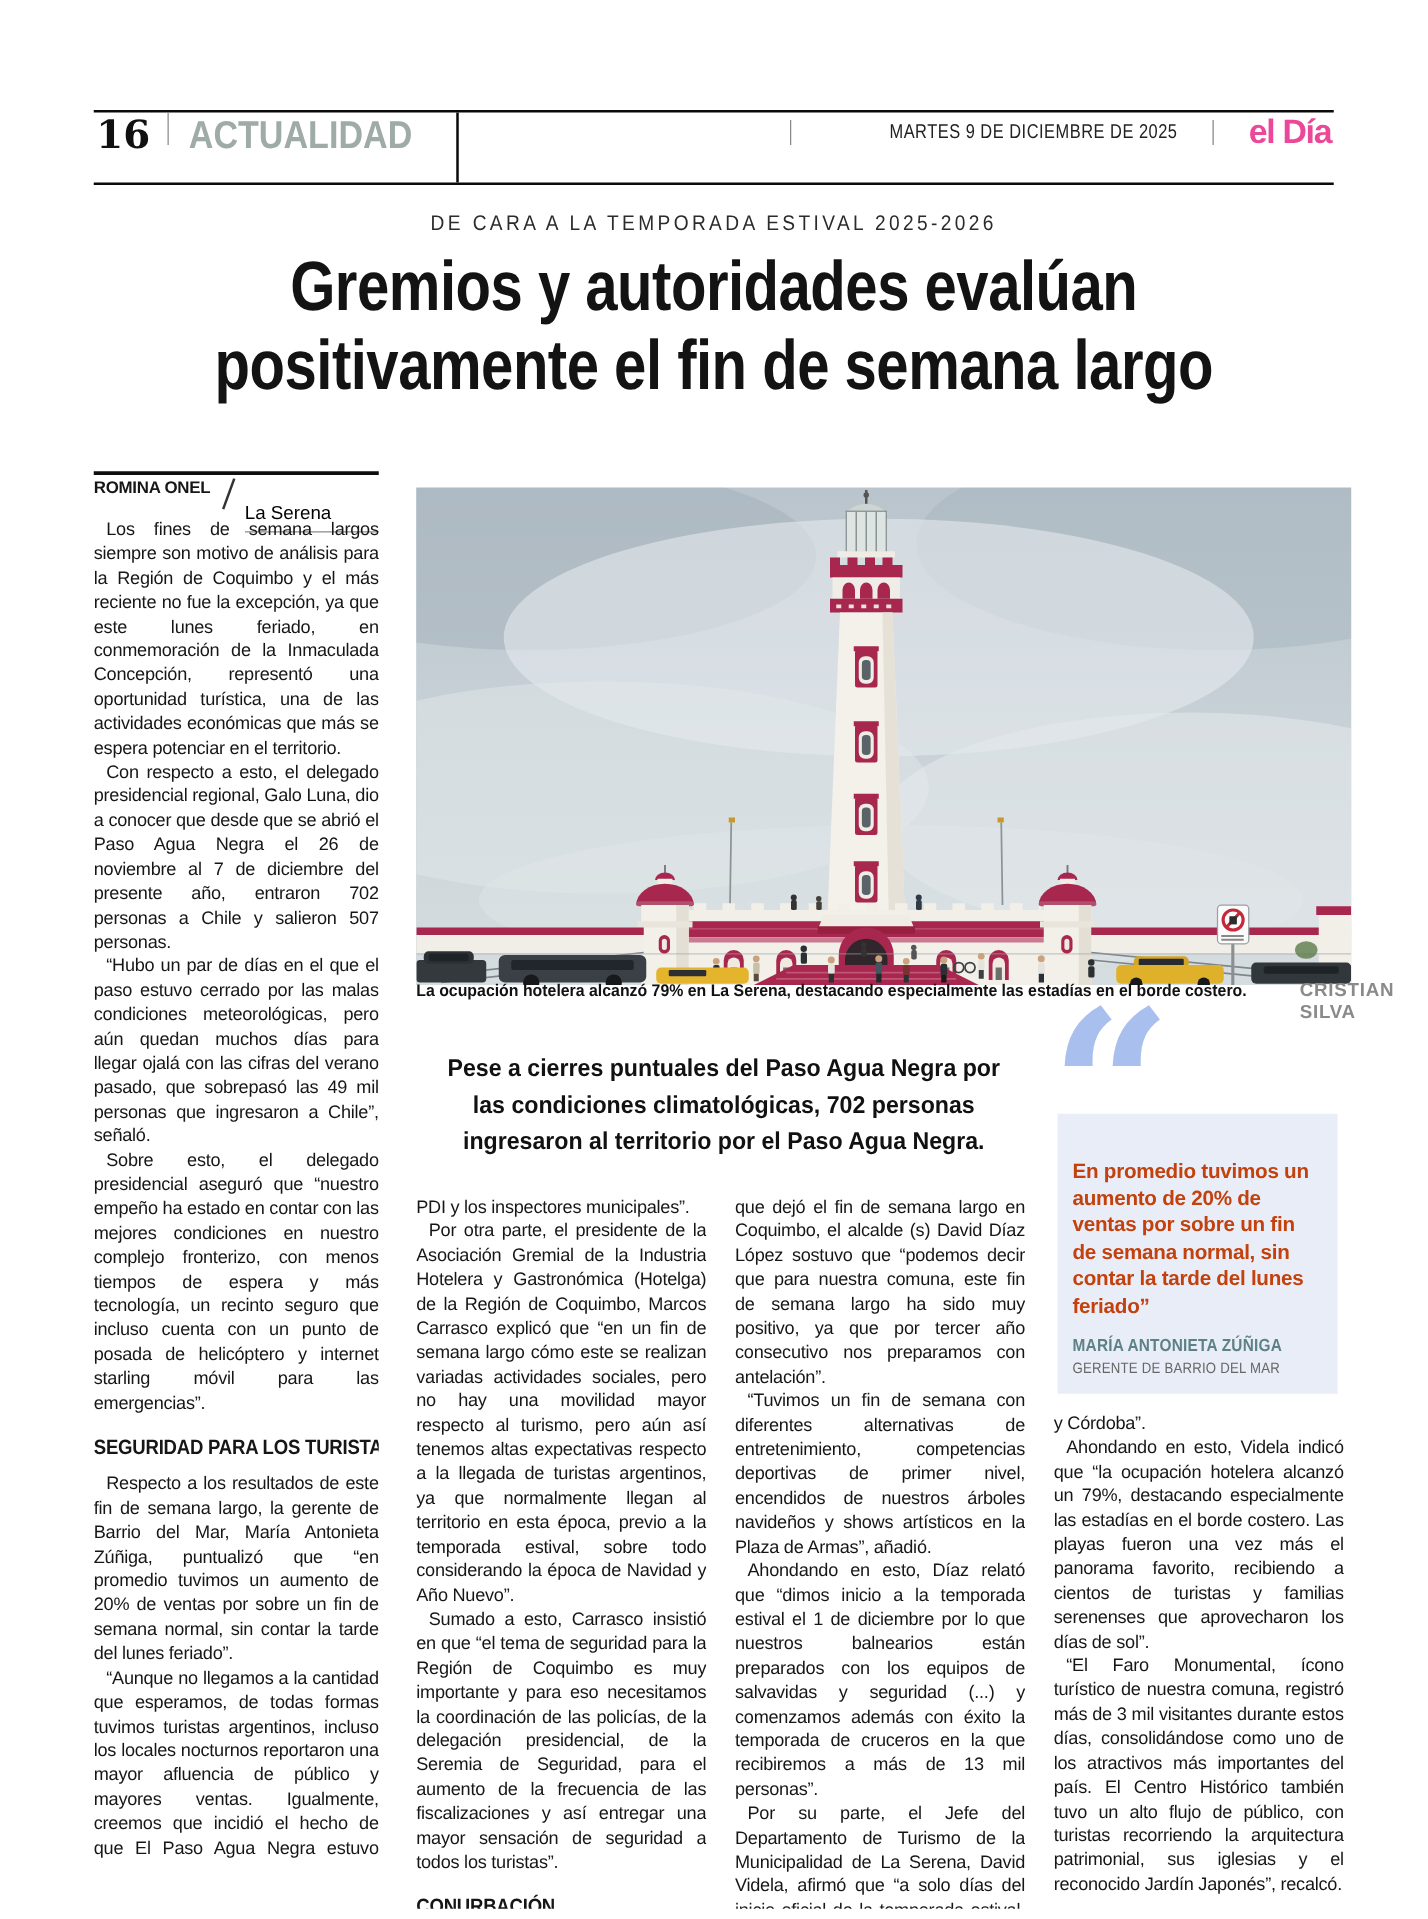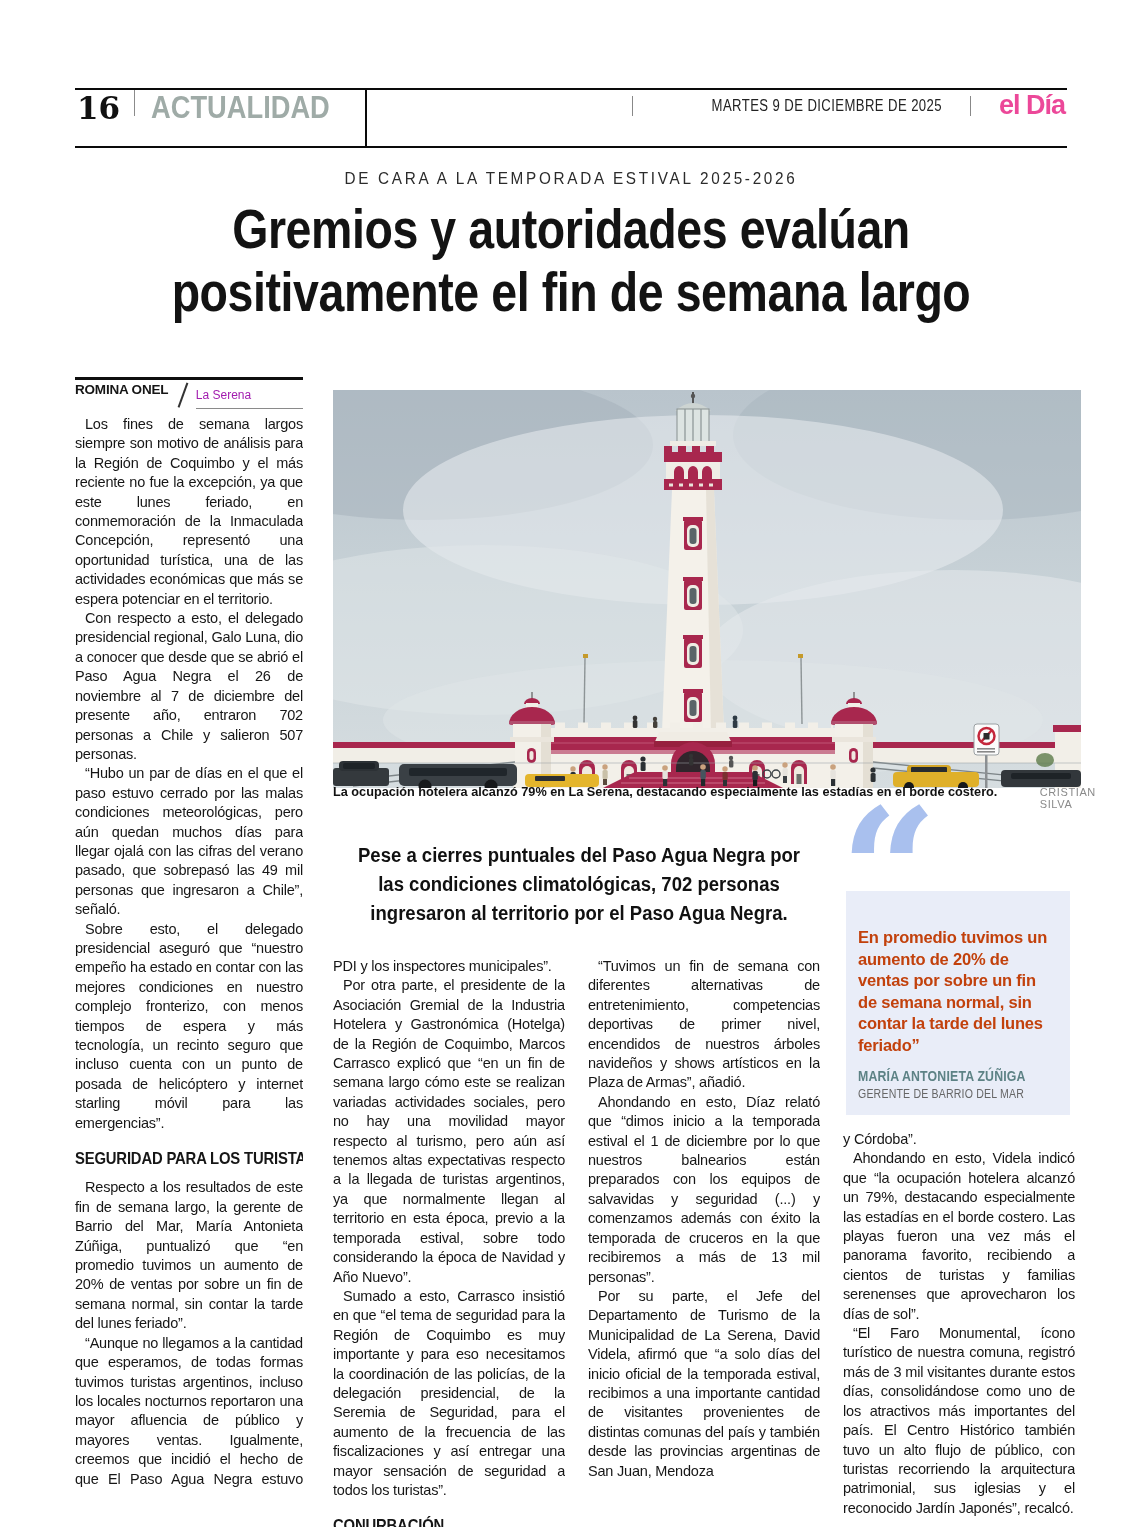--- a/index.html
+++ b/index.html
@@ -24,39 +24,39 @@
           font-size:17px;color:#2b2b2b;letter-spacing:3px;transform:scaleX(.9);}
   .headline{position:absolute;left:0;top:197px;width:1142px;text-align:center;
             font-weight:700;font-size:56px;line-height:63px;color:#131313;
             letter-spacing:-.5px;transform:scaleX(.83);transform-origin:center top;}
 
   
   .byline{position:absolute;left:75px;top:377px;width:228px;border-top:3px solid #0f0f0f;
           display:flex;align-items:flex-start;box-sizing:border-box;}
   .byline-author{font-weight:700;font-size:13.5px;padding-top:2px;letter-spacing:-.2px;}
   .byline-slash{width:1.5px;height:26px;background:#333;transform:rotate(20deg);margin:2px 12px 0 14px;}
-  .byline-location{flex:1;font-size:12px;color:#a21caf;padding-top:8px;padding-bottom:6px;border-bottom:1.2px solid #8a8a8a;}
+  .byline-location{flex:1;font-size:15px;color:#000000;padding-top:22px;padding-bottom:6px;border-bottom:1.2px solid #8a8a8a;}
 
   
   .bodytext{font-size:14.5px;line-height:19.4px;text-align:justify;letter-spacing:-.2px;color:#161616;}
   .bodytext p{margin:0;text-indent:10px;}
   .bodytext p.noindent{text-indent:0;}
   .subhead{margin:16px 0 10px;font-weight:700;font-size:16.5px;letter-spacing:-.2px;
            transform:scaleX(.9);transform-origin:left center;white-space:nowrap;}
   .col1{position:absolute;left:75px;top:415px;width:228px;max-height:1075px;overflow:hidden;}
   .col2{position:absolute;left:333px;top:957px;width:232px;max-height:570px;overflow:hidden;}
   .col3{position:absolute;left:588px;top:957px;width:232px;max-height:570px;overflow:hidden;}
   .col4{position:absolute;left:843px;top:1130px;width:232px;max-height:400px;overflow:hidden;}
 
   
   .photo{position:absolute;left:333px;top:390px;width:748px;height:398px;overflow:hidden;background:#c5cfd6;}
   .photo svg{display:block;width:100%;height:100%;}
   .caption-row{position:absolute;left:333px;top:784px;width:748px;display:flex;align-items:baseline;}
   .caption{font-weight:700;font-size:13.5px;color:#111;transform:scaleX(.94);transform-origin:left center;white-space:nowrap;}
-  .credit{margin-left:auto;font-size:11px;font-weight:400;color:#8a8a8a;letter-spacing:.6px;}
+  .credit{margin-left:auto;font-size:15px;font-weight:700;color:#8a8a8a;letter-spacing:.6px;}
 
   
   .deck{position:absolute;left:340px;top:841px;width:478px;text-align:center;
         font-weight:700;font-size:19.5px;line-height:29px;color:#111;
         transform:scaleX(.95);transform-origin:center top;}
 
   
   .quote-box{position:absolute;left:846px;top:891px;width:224px;box-sizing:border-box;
              background:#e9edf8;padding:36px 14px 14px 12px;}
   .quote-mark{position:absolute;left:840px;top:786px;font-family:"DejaVu Serif",serif;
@@ -362,20 +362,21 @@
 
   <div class="col2 bodytext">
     <p class="noindent">PDI y los inspectores municipales”.</p>
     <p>Por otra parte, el presidente de la Asociación Gremial de la Industria Hotelera y Gastronómica (Hotelga) de la Región de Coquimbo, Marcos Carrasco explicó que “en un fin de semana largo cómo este se realizan variadas actividades sociales, pero no hay una movilidad mayor respecto al turismo, pero aún así tenemos altas expectativas respecto a la llegada de turistas argentinos, ya que normalmente llegan al territorio en esta época, previo a la temporada estival, sobre todo considerando la época de Navidad y Año Nuevo”.</p>
     <p>Sumado a esto, Carrasco insistió en que “el tema de seguridad para la Región de Coquimbo es muy importante y para eso necesitamos la coordinación de las policías, de la delegación presidencial, de la Seremia de Seguridad, para el aumento de la frecuencia de las fiscalizaciones y así entregar una mayor sensación de seguridad a todos los turistas”.</p>
     <div class="subhead">CONURBACIÓN</div>
 
   </div>
 
   <div class="col3 bodytext">
+    <p class="noindent">que dejó el fin de semana largo en Coquimbo, el alcalde (s) David Díaz López sostuvo que “podemos decir que para nuestra comuna, este fin de semana largo ha sido muy positivo, ya que por tercer año consecutivo nos preparamos con antelación”.</p>
     <p>“Tuvimos un fin de semana con diferentes alternativas de entretenimiento, competencias deportivas de primer nivel, encendidos de nuestros árboles navideños y shows artísticos en la Plaza de Armas”, añadió.</p>
     <p>Ahondando en esto, Díaz relató que “dimos inicio a la temporada estival el 1 de diciembre por lo que nuestros balnearios están preparados con los equipos de salvavidas y seguridad (...) y comenzamos además con éxito la temporada de cruceros en la que recibiremos a más de 13 mil personas”.</p>
     <p>Por su parte, el Jefe del Departamento de Turismo de la Municipalidad de La Serena, David Videla, afirmó que “a solo días del inicio oficial de la temporada estival, recibimos a una importante cantidad de visitantes provenientes de distintas comunas del país y también desde las provincias argentinas de San Juan, Mendoza</p>
   </div>
 
   <div class="col4 bodytext">
     <p class="noindent">y Córdoba”.</p>
     <p>Ahondando en esto, Videla indicó que “la ocupación hotelera alcanzó un 79%, destacando especialmente las estadías en el borde costero. Las playas fueron una vez más el panorama favorito, recibiendo a cientos de turistas y familias serenenses que aprovecharon los días de sol”.</p>
     <p>“El Faro Monumental, ícono turístico de nuestra comuna, registró más de 3 mil visitantes durante estos días, consolidándose como uno de los atractivos más importantes del país. El Centro Histórico también tuvo un alto flujo de público, con turistas recorriendo la arquitectura patrimonial, sus iglesias y el reconocido Jardín Japonés”, recalcó.</p>
   </div>

